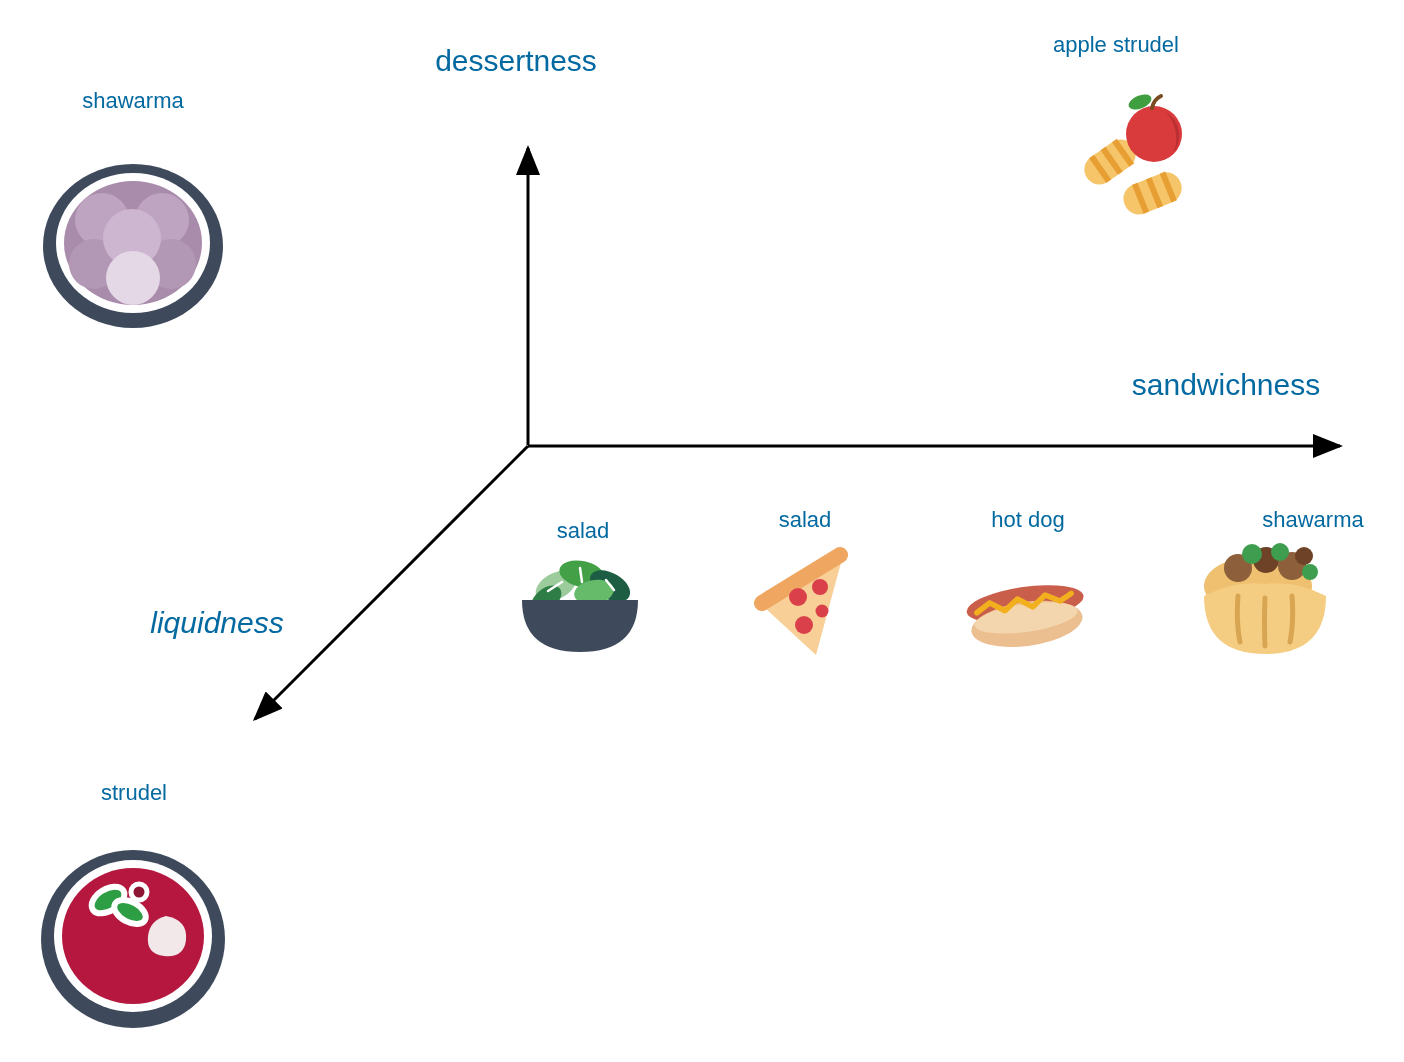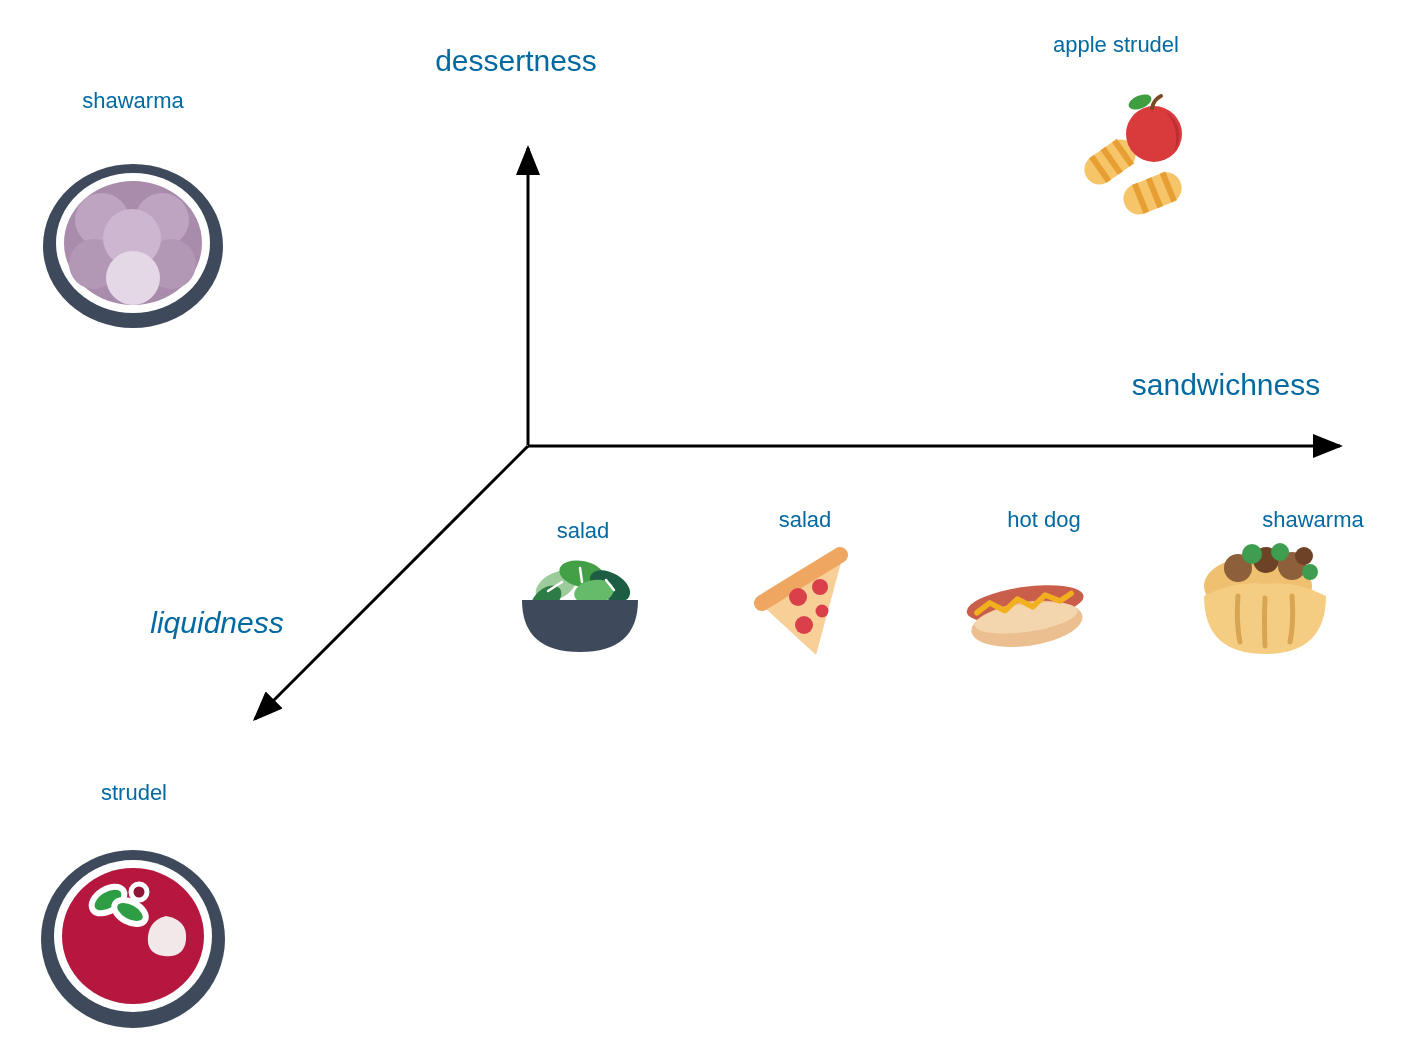--- a/index.html
+++ b/index.html
@@ -40,21 +40,21 @@
   </svg>
 
   <div class="label axis-label" style="left:516px; top:44px;">dessertness</div>
   <div class="label axis-label" style="left:1226px; top:368px;">sandwichness</div>
   <div class="label axis-label" style="left:217px; top:606px;font-style:italic;">liquidness</div>
 
   <div class="label item-label" style="left:133px; top:88px;">shawarma</div>
   <div class="label item-label" style="left:1116px; top:32px;">apple strudel</div>
   <div class="label item-label" style="left:583px; top:518px;">salad</div>
   <div class="label item-label" style="left:805px; top:507px;">salad</div>
-  <div class="label item-label" style="left:1028px; top:507px;margin-left:16px;">hot dog</div>
+  <div class="label item-label" style="left:1028px; top:507px;">hot dog</div>
   <div class="label item-label" style="left:1265px; top:507px;margin-left:48px;">shawarma</div>
   <div class="label item-label" style="left:134px; top:780px;">strudel</div>
 
   <svg class="icon" style="left:40px; top:162px;" width="186" height="168" viewBox="0 0 186 168">
     <ellipse cx="93" cy="84" rx="90" ry="82" fill="#3e4a5c"></ellipse>
     <ellipse cx="93" cy="81" rx="77" ry="70" fill="#ffffff"></ellipse>
     <ellipse cx="93" cy="81" rx="69" ry="62" fill="#a98bab"></ellipse>
     <circle cx="62" cy="58" r="27" fill="#bfa4c1"></circle>
     <circle cx="122" cy="58" r="27" fill="#bfa4c1"></circle>
     <circle cx="54" cy="102" r="25" fill="#b398b6"></circle>

